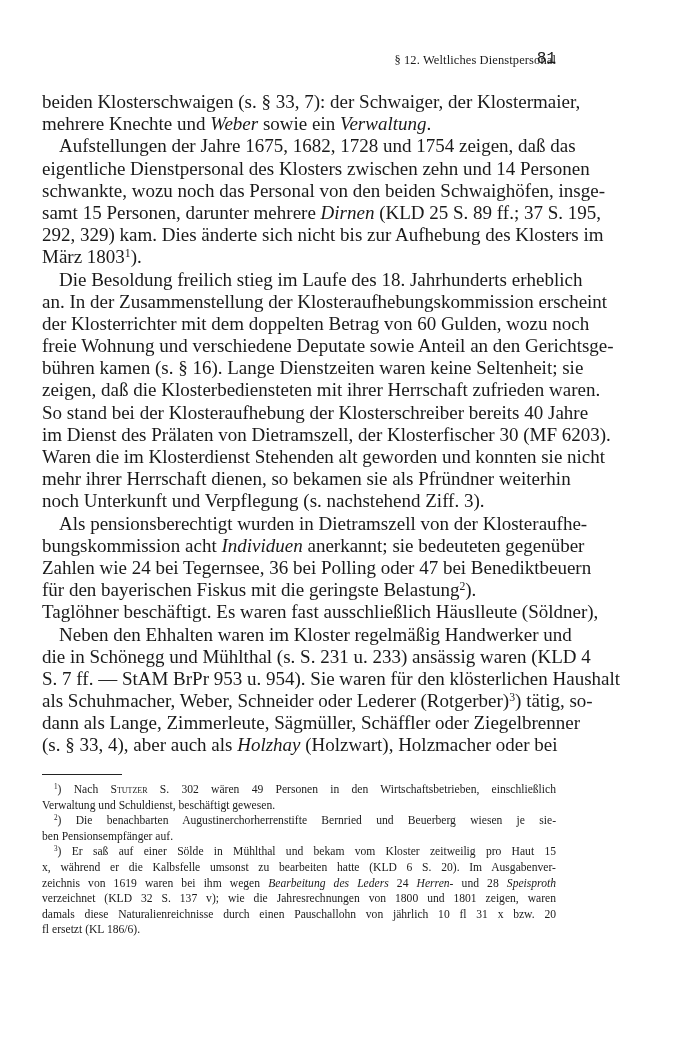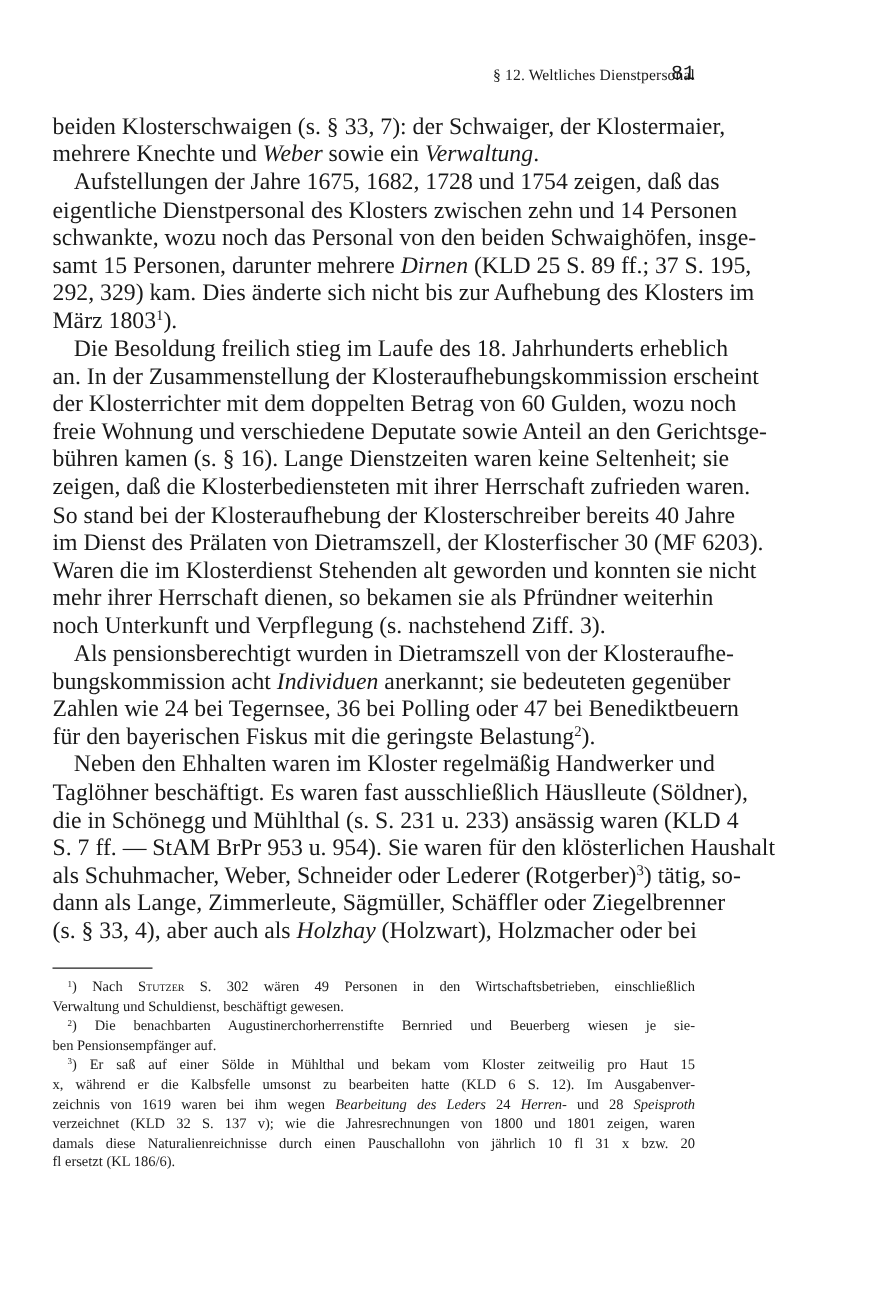--- a/index.html
+++ b/index.html
@@ -56,36 +56,36 @@
       <span class="line"><span>zeigen, daß die Klosterbediensteten mit ihrer Herrschaft zufrieden waren.</span></span>
       <span class="line"><span>So stand bei der Klosteraufhebung der Klosterschreiber bereits 40 Jahre</span></span>
       <span class="line"><span>im Dienst des Prälaten von Dietramszell, der Klosterfischer 30 (MF 6203).</span></span>
       <span class="line"><span>Waren die im Klosterdienst Stehenden alt geworden und konnten sie nicht</span></span>
       <span class="line"><span>mehr ihrer Herrschaft dienen, so bekamen sie als Pfründner weiterhin</span></span>
       <span class="line last"><span>noch Unterkunft und Verpflegung (s. nachstehend Ziff. 3).</span></span>
       <span class="line indent"><span>Als pensionsberechtigt wurden in Dietramszell von der Klosteraufhe-</span></span>
       <span class="line"><span>bungskommission acht </span><i>Individuen</i><span> anerkannt; sie bedeuteten gegenüber</span></span>
       <span class="line"><span>Zahlen wie 24 bei Tegernsee, 36 bei Polling oder 47 bei Benediktbeuern</span></span>
       <span class="line last"><span>für den bayerischen Fiskus mit die geringste Belastung</span><sup>2</sup><span>).</span></span>
+      <span class="line"><span>Taglöhner beschäftigt. Es waren fast ausschließlich Häuslleute (Söldner),</span></span>
       <span class="line indent"><span>Neben den Ehhalten waren im Kloster regelmäßig Handwerker und</span></span>
-      <span class="line"><span>Taglöhner beschäftigt. Es waren fast ausschließlich Häuslleute (Söldner),</span></span>
       <span class="line"><span>die in Schönegg und Mühlthal (s. S. 231 u. 233) ansässig waren (KLD 4</span></span>
       <span class="line"><span>S. 7 ff. — StAM BrPr 953 u. 954). Sie waren für den klösterlichen Haushalt</span></span>
       <span class="line"><span>als Schuhmacher, Weber, Schneider oder Lederer (Rotgerber)</span><sup>3</sup><span>) tätig, so-</span></span>
       <span class="line"><span>dann als Lange, Zimmerleute, Sägmüller, Schäffler oder Ziegelbrenner</span></span>
       <span class="line"><span>(s. § 33, 4), aber auch als </span><i>Holzhay</i><span> (Holzwart), Holzmacher oder bei</span></span>
     </div>
 
   <div class="fn-rule"></div>
 
   <div class="footnotes" id="footnotes">
       <span class="fline indent"><sup>1</sup><span>) Nach </span><span class="sc">Stutzer</span><span> S. 302 wären 49 Personen in den Wirtschaftsbetrieben, einschließlich</span></span>
       <span class="fline last"><span>Verwaltung und Schuldienst, beschäftigt gewesen.</span></span>
       <span class="fline indent"><sup>2</sup><span>) Die benachbarten Augustinerchorherrenstifte Bernried und Beuerberg wiesen je sie-</span></span>
       <span class="fline last"><span>ben Pensionsempfänger auf.</span></span>
       <span class="fline indent"><sup>3</sup><span>) Er saß auf einer Sölde in Mühlthal und bekam vom Kloster zeitweilig pro Haut 15</span></span>
-      <span class="fline"><span>x, während er die Kalbsfelle umsonst zu bearbeiten hatte (KLD 6 S. 12). Im Ausgabenver-</span></span>
+      <span class="fline"><span>x, während er die Kalbsfelle umsonst zu bearbeiten hatte (KLD 6 S. 20). Im Ausgabenver-</span></span>
       <span class="fline"><span>zeichnis von 1619 waren bei ihm wegen </span><i>Bearbeitung des Leders</i><span> 24 </span><i>Herren-</i><span> und 28 </span><i>Speisproth</i></span>
       <span class="fline"><span>verzeichnet (KLD 32 S. 137 v); wie die Jahresrechnungen von 1800 und 1801 zeigen, waren</span></span>
       <span class="fline"><span>damals diese Naturalienreichnisse durch einen Pauschallohn von jährlich 10 fl 31 x bzw. 20</span></span>
       <span class="fline last"><span>fl ersetzt (KL 186/6).</span></span>
     </div>
 </div>
 
 </body></html>

